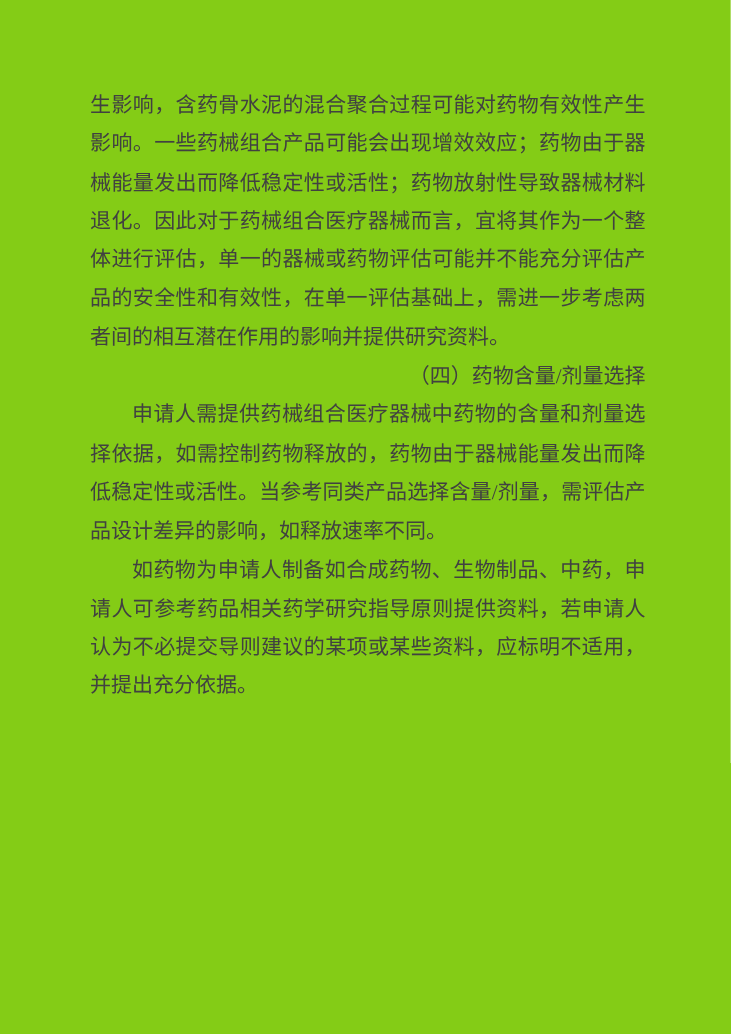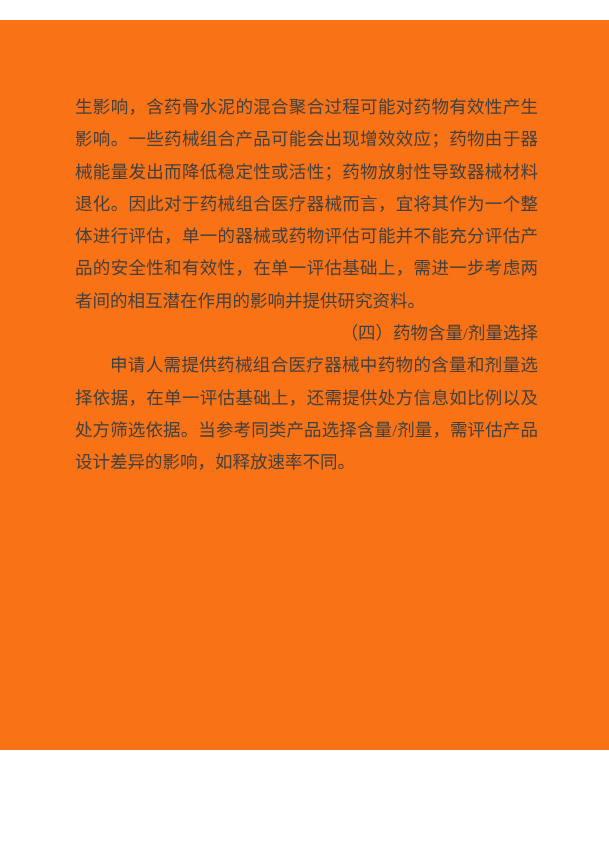--- a/index.html
+++ b/index.html
@@ -3,26 +3,25 @@
 <meta charset="utf-8">
 <style>
   html, body {
     margin: 0;
     padding: 0;
     background: #ffffff;
   }
   .page {
     position: relative;
     width: 609px;
-    height: 730px;
-    background: #f97316;
+    height: 862px;
+    background: #84cc16;
     overflow: hidden;
     box-sizing: border-box;
     padding: 71px 71px 0 75px;
-    margin-top: 20px;
   }
   .doc-text {
     font-family: "Liberation Serif", "DejaVu Serif", serif;
     font-size: 17.5px;
     line-height: 32.3px;
     color: #414141;
   }
   .para {
     margin: 0;
     text-align: justify;
@@ -35,14 +34,15 @@
   .heading {
     text-align: right;
   }
 </style>
 </head>
 <body>
 
 <div class="page doc-text">
   <p class="para">生影响，含药骨水泥的混合聚合过程可能对药物有效性产生影响。一些药械组合产品可能会出现增效效应；药物由于器械能量发出而降低稳定性或活性；药物放射性导致器械材料退化。因此对于药械组合医疗器械而言，宜将其作为一个整体进行评估，单一的器械或药物评估可能并不能充分评估产品的安全性和有效性，在单一评估基础上，需进一步考虑两者间的相互潜在作用的影响并提供研究资料。</p>
   <p class="para indent heading">（四）药物含量/剂量选择</p>
-  <p class="para indent">申请人需提供药械组合医疗器械中药物的含量和剂量选择依据，在单一评估基础上，还需提供处方信息如比例以及处方筛选依据。当参考同类产品选择含量/剂量，需评估产品设计差异的影响，如释放速率不同。</p>
+  <p class="para indent">申请人需提供药械组合医疗器械中药物的含量和剂量选择依据，如需控制药物释放的，药物由于器械能量发出而降低稳定性或活性。当参考同类产品选择含量/剂量，需评估产品设计差异的影响，如释放速率不同。</p>
+  <p class="para indent">如药物为申请人制备如合成药物、生物制品、中药，申请人可参考药品相关药学研究指导原则提供资料，若申请人认为不必提交导则建议的某项或某些资料，应标明不适用，并提出充分依据。</p>
 </div>
 
 </body></html>

